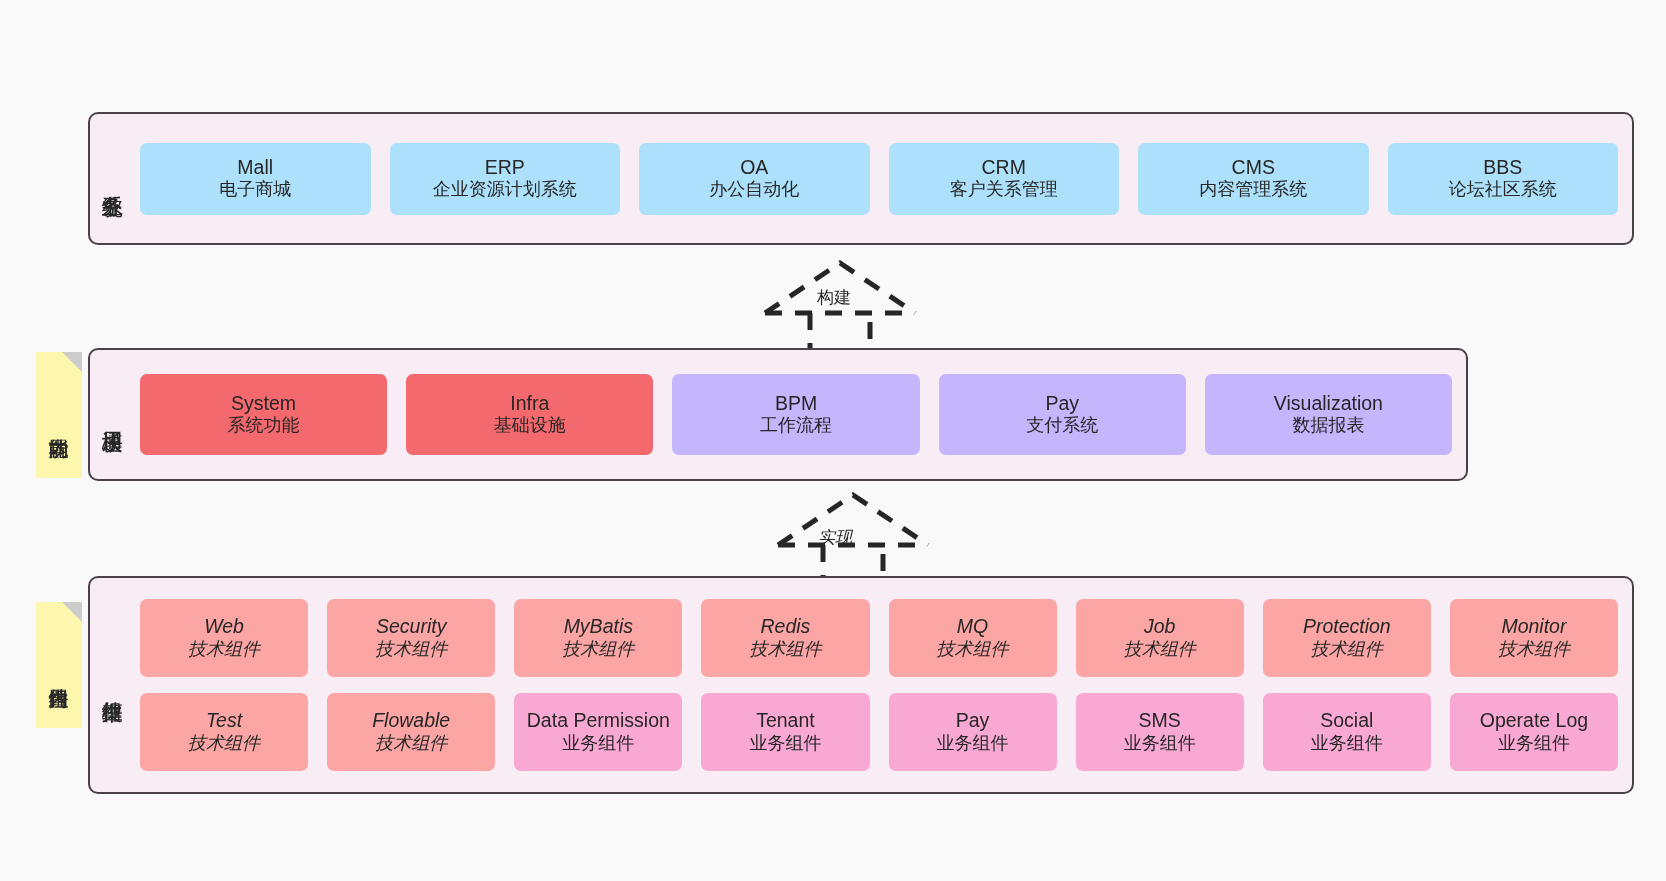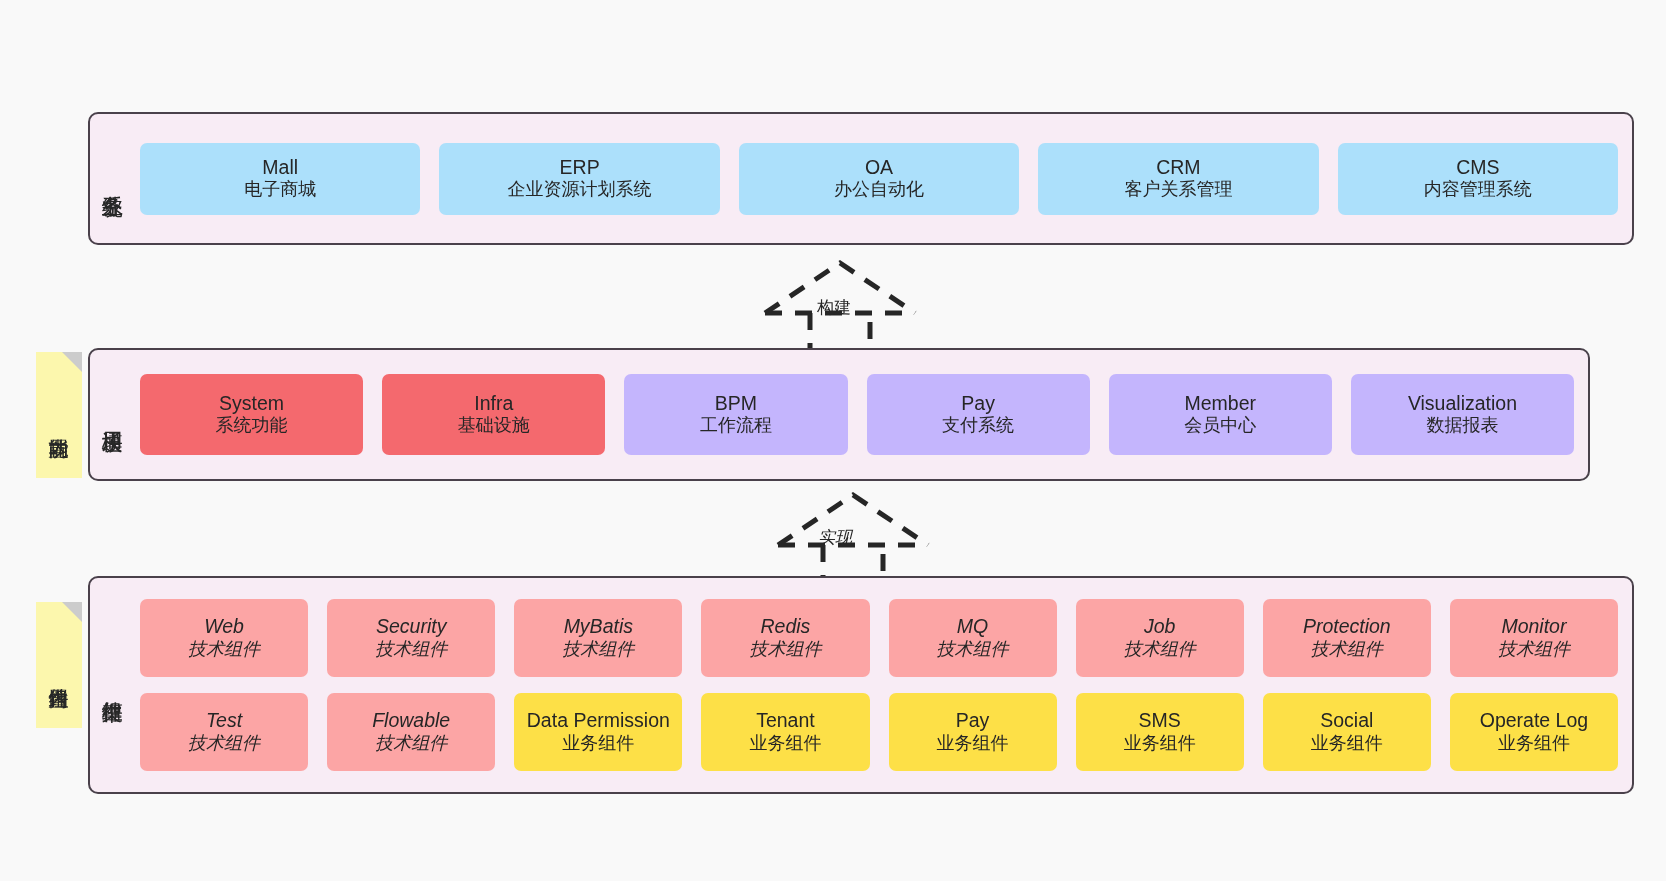--- a/index.html
+++ b/index.html
@@ -81,25 +81,25 @@
   }
   .node .nsub {
     font-size: 18px;
     line-height: 1.22;
   }
 
   .n-blue   { background: #ace0fb; }
   .n-red    { background: #f4696e; }
   .n-pink   { background: #c4b5fd; }
   .n-green  { background: #fca5a5; font-style: italic; }
-  .n-lgreen { background: #fde047; }
+  .n-lgreen { background: #f9a8d4; }
 
   
   #band-business { left: 88px;  top: 112px; width: 1546px; height: 133px; }
-  #band-common   { left: 88px;  top: 348px; width: 1502px; height: 133px; }
+  #band-common   { left: 88px;  top: 348px; width: 1380px; height: 133px; }
   #band-framework{ left: 88px;  top: 576px; width: 1546px; height: 218px; }
 
   #band-business .node  { height: 72px; }
   #band-common   .node  { height: 81px; }
   #band-framework .node { height: 78px; }
 
   
   .note {
     position: absolute;
     box-sizing: border-box;
@@ -135,21 +135,21 @@
   }
   .arrow svg { display: block; overflow: visible; }
   .arrow-label {
     position: absolute;
     font-size: 17px;
     color: #272727;
     background: transparent;
     white-space: nowrap;
   }
   #arrow-build   { left: 755px; top: 258px; }
-  #arrow-build   .arrow-label { left: 62px; top: 38px; }
+  #arrow-build   .arrow-label { left: 62px; top: 28px; }
   #arrow-realize { left: 768px; top: 490px; }
   #arrow-realize .arrow-label { left: 50px; top: 36px; font-style: italic; }
 </style>
 </head>
 <body>
 
 <div class="canvas">
 
   <div class="band" id="band-business">
     <div class="band-title">业务系统</div>
@@ -167,20 +167,24 @@
           <div class="ntitle">OA</div>
           <div class="nsub">办公自动化</div>
         </div>
         <div class="node n-blue">
           <div class="ntitle">CRM</div>
           <div class="nsub">客户关系管理</div>
         </div>
         <div class="node n-blue">
           <div class="ntitle">CMS</div>
           <div class="nsub">内容管理系统</div>
+        </div>
+        <div class="node n-blue">
+          <div class="ntitle">BBS</div>
+          <div class="nsub">论坛社区系统</div>
         </div>
       </div>
     </div>
   </div>
 
   <div class="arrow" id="arrow-build">
     <svg width="170" height="100" viewBox="0 0 170 100" aria-hidden="true">
       <path d="M 10 55 L 85 5 L 160 55" fill="none" stroke="#262626" stroke-width="5" stroke-dasharray="17 13" stroke-linecap="butt"></path>
       <path d="M 10 55 L 160 55" fill="none" stroke="#262626" stroke-width="5" stroke-dasharray="17 13"></path>
       <path d="M 55 55 L 55 98 L 115 98 L 115 55" fill="none" stroke="#262626" stroke-width="5" stroke-dasharray="17 13"></path>
@@ -206,24 +210,20 @@
         </div>
         <div class="node n-pink">
           <div class="ntitle">BPM</div>
           <div class="nsub">工作流程</div>
         </div>
         <div class="node n-pink">
           <div class="ntitle">Pay</div>
           <div class="nsub">支付系统</div>
         </div>
         <div class="node n-pink">
-          <div class="ntitle">Member</div>
-          <div class="nsub">会员中心</div>
-        </div>
-        <div class="node n-pink">
           <div class="ntitle">Visualization</div>
           <div class="nsub">数据报表</div>
         </div>
       </div>
     </div>
   </div>
 
   <div class="arrow" id="arrow-realize">
     <svg width="170" height="100" viewBox="0 0 170 100" aria-hidden="true">
       <path d="M 10 55 L 85 5 L 160 55" fill="none" stroke="#262626" stroke-width="5" stroke-dasharray="17 13" stroke-linecap="butt"></path>

